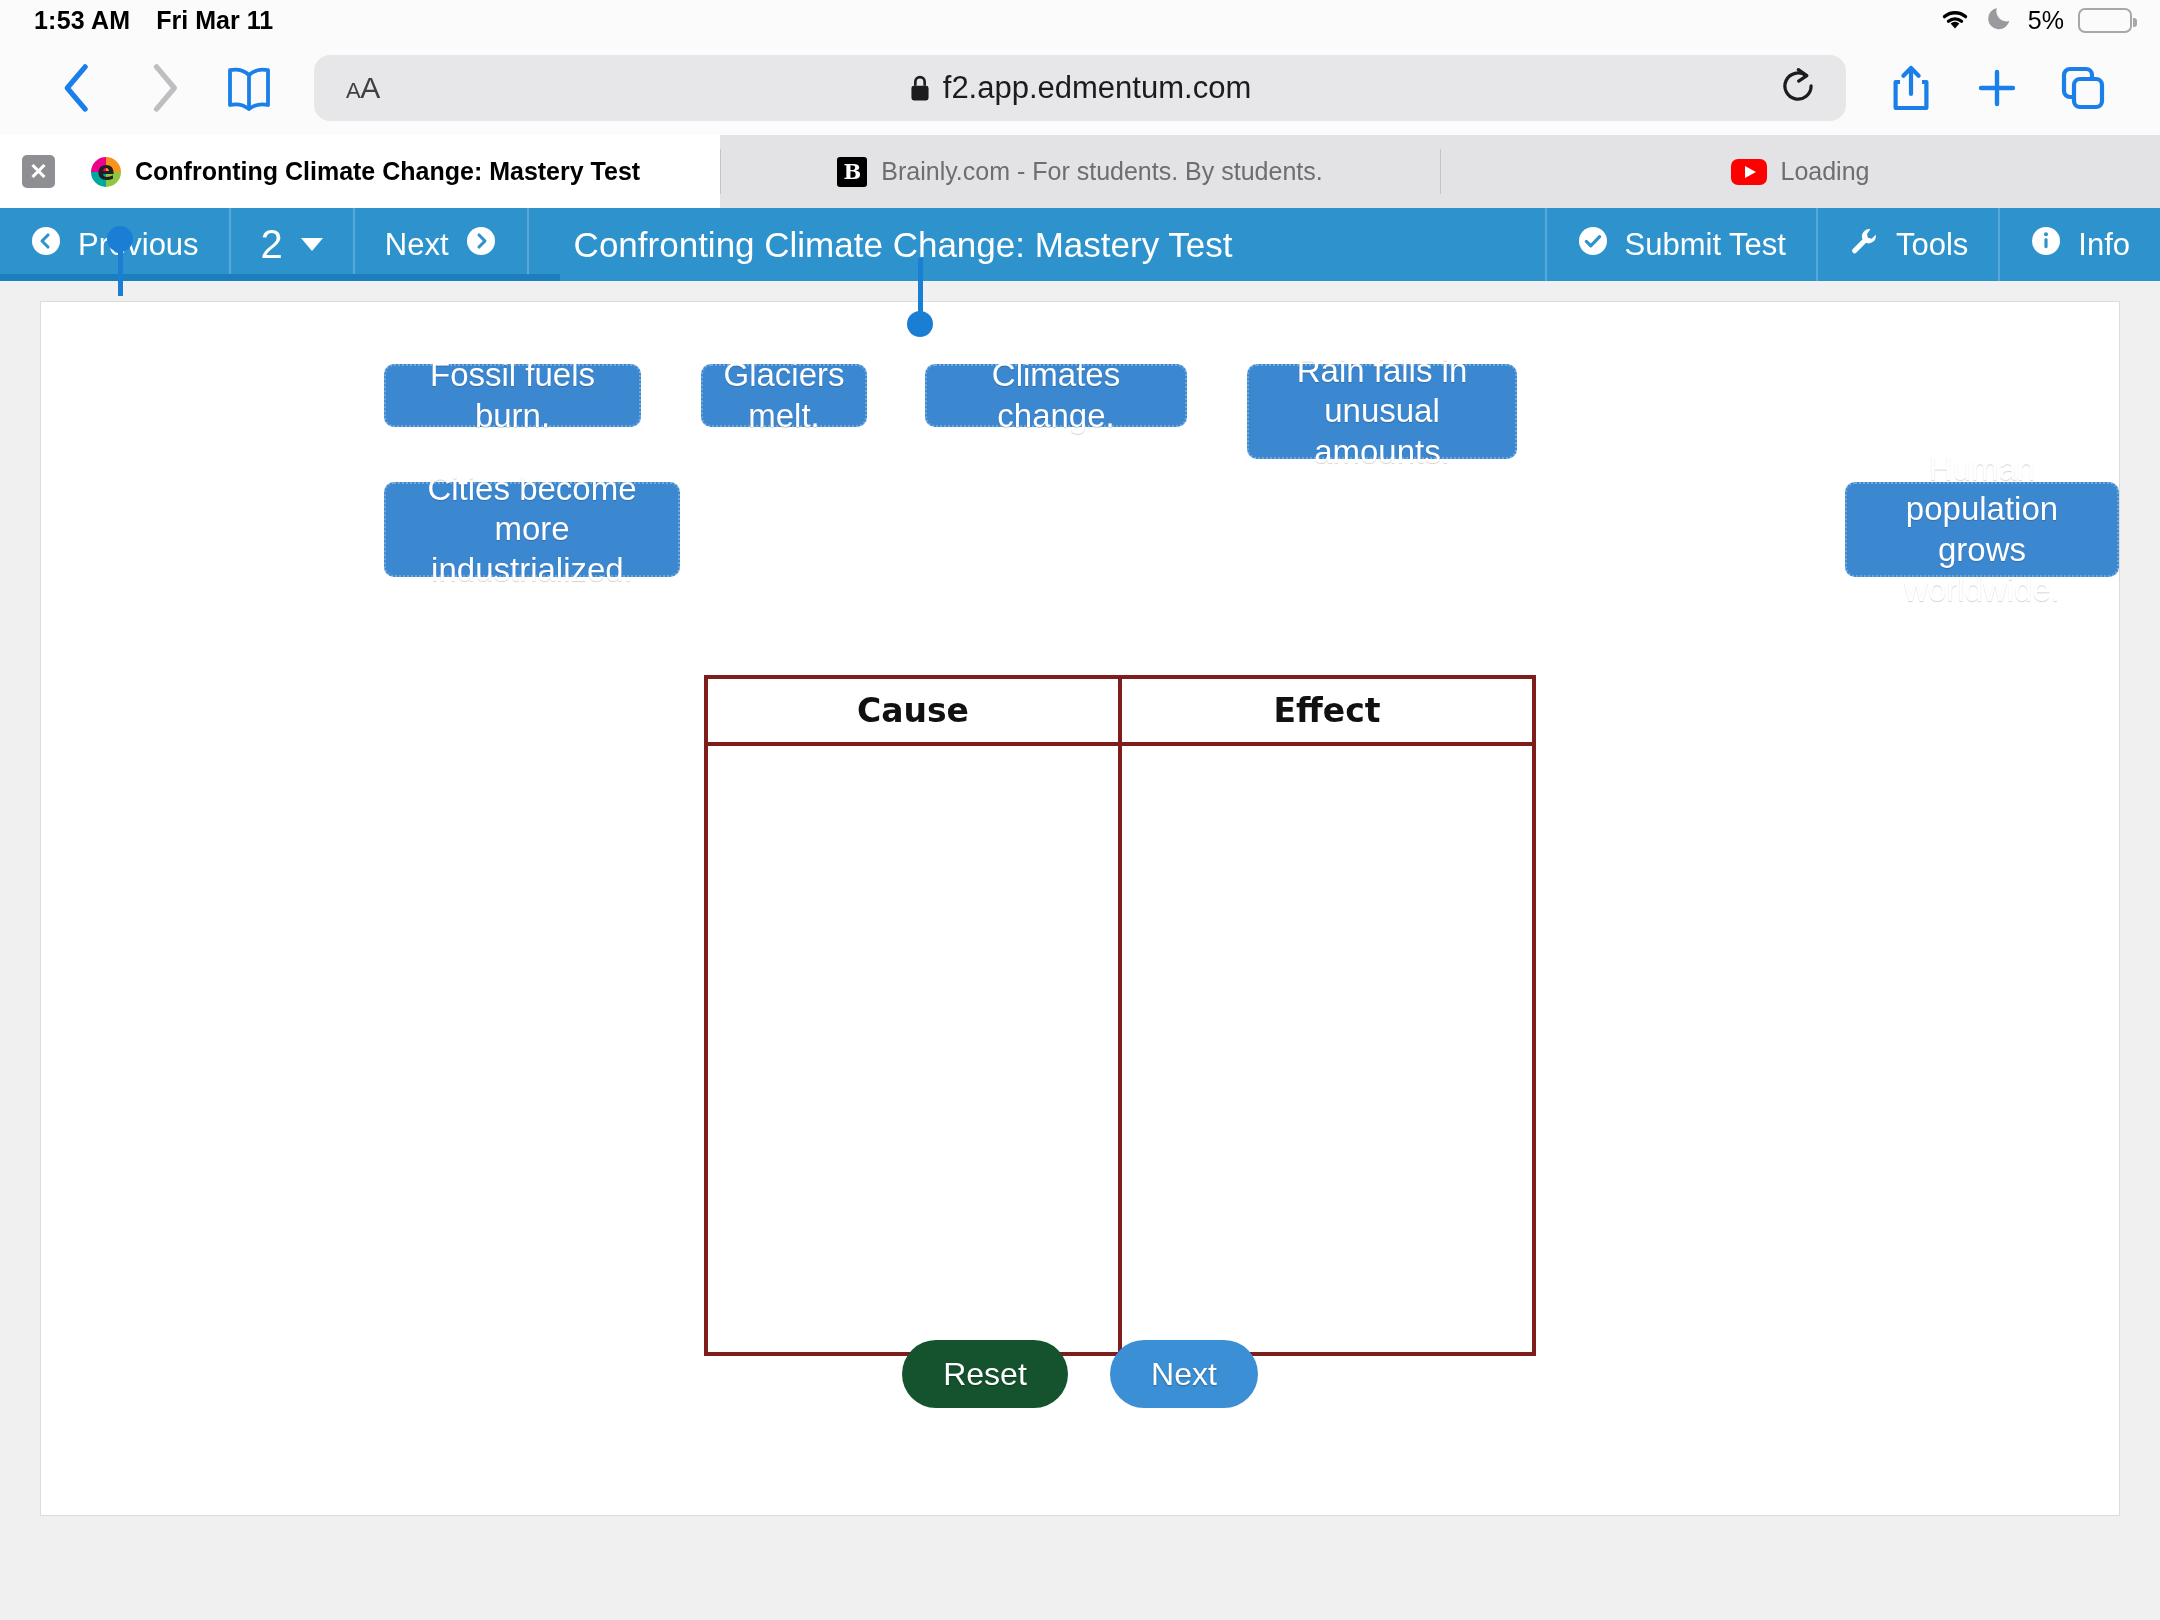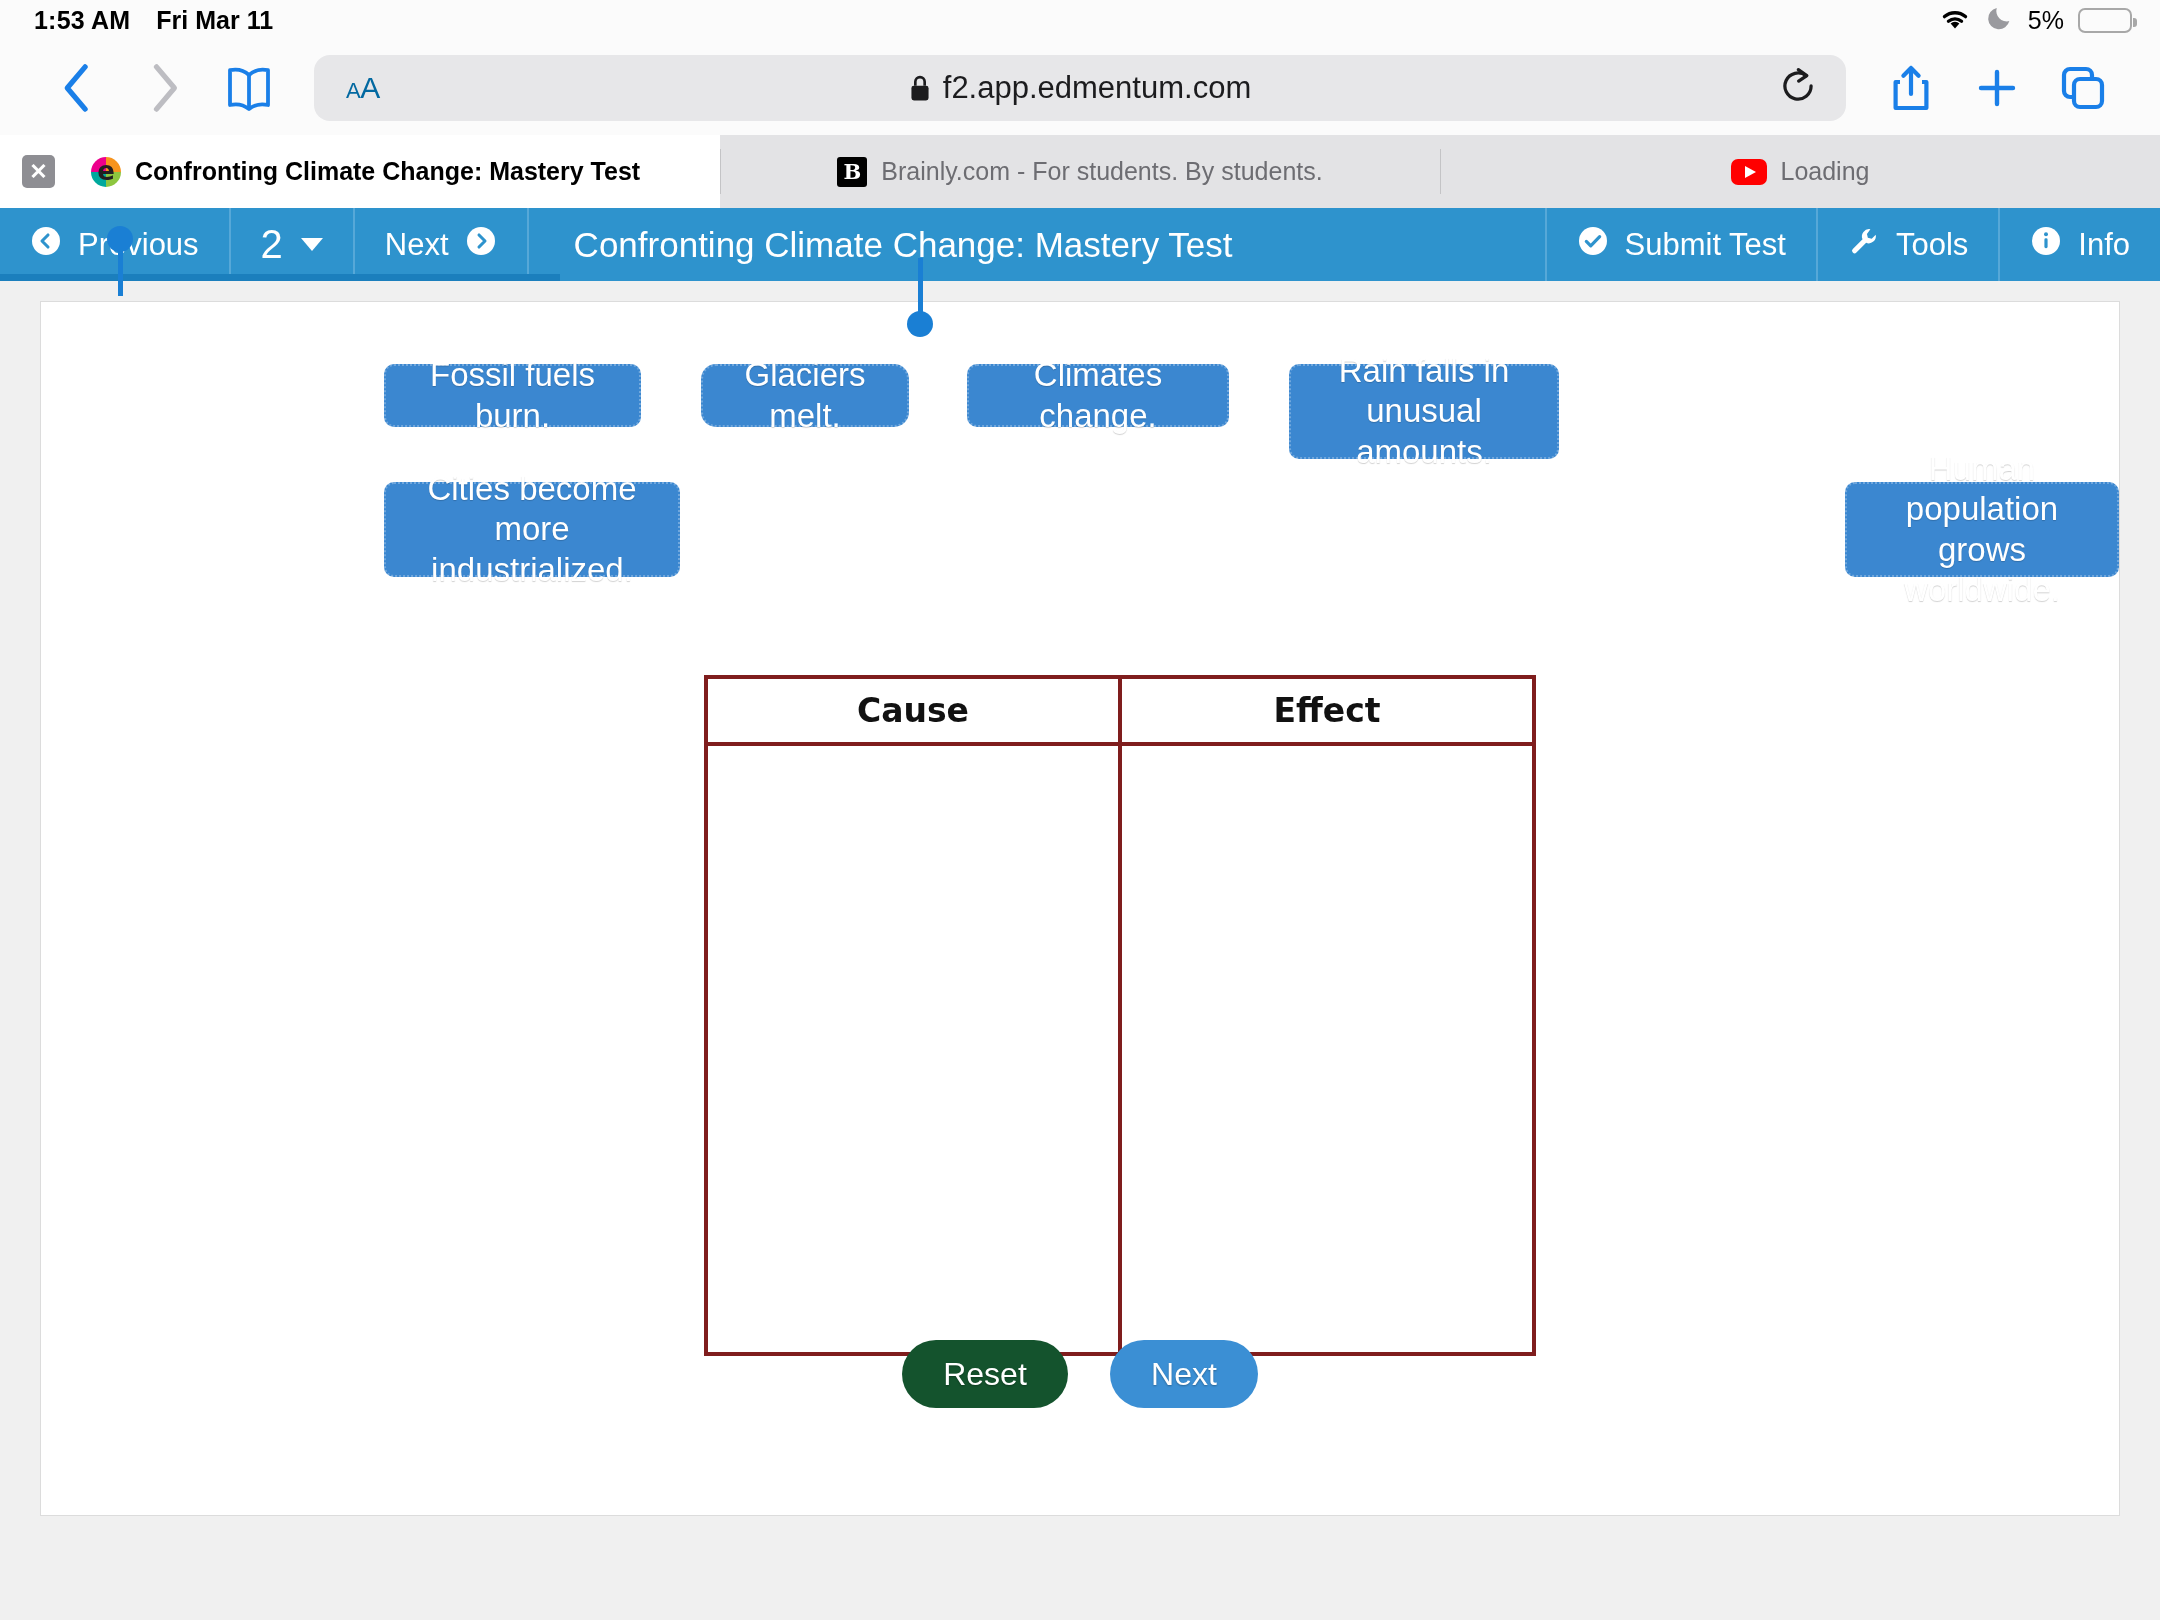--- a/index.html
+++ b/index.html
@@ -40,21 +40,21 @@
   }
   .tb-btn {
     width: 86px; height: 70px;
     display: flex; align-items: center; justify-content: center;
   }
   .urlbar {
     flex: 1; height: 66px; margin: 0 22px;
     background: #e7e7e9; border-radius: 16px;
     display: flex; align-items: center; position: relative;
   }
-  .aa { font-size: 30px; color: #0369a1; padding-left: 32px; letter-spacing: -.5px; text-align: center;}
+  .aa { font-size: 30px; color: #404040; padding-left: 32px; letter-spacing: -.5px; text-align: center;}
   .aa .small { font-size: 22px; }
   .url-center {
     position: absolute; left: 0; right: 0;
     display: flex; align-items: center; justify-content: center; gap: 12px;
     font-size: 31px; color: #1c1c1e; pointer-events: none;
   }
   .reload { margin-left: auto; padding-right: 30px; z-index: 2;}
 
   
   .tabbar { height: 73px; width: 100%; display: flex; background: #e3e3e5; }
@@ -148,21 +148,21 @@
   .tile-row.r2 { padding-top: 23px; justify-content: space-between; }
   .tile {
     background: #3b87d0; color: #fff; border-radius: 10px;
     font-size: 33px; text-align: center; line-height: 1.22;
     padding: 12px 18px; margin-right: 0;
     border: 2px dotted rgba(255,255,255,.28);
     text-shadow: 0 1px 1px rgba(0,0,0,.18);
     display: flex; align-items: center; justify-content: center;
   }
   .t-fossil { width: 257px; height: 63px; }
-  .t-glacier { width: 208px; height: 63px; margin-left: 60px; border-radius: 15px; }
+  .t-glacier { width: 166px; height: 63px; margin-left: 60px; }
   .t-climate { width: 262px; height: 63px; margin-left: 58px; }
   .t-rain { width: 270px; height: 95px; margin-left: 60px; }
   .t-cities { width: 296px; height: 95px; }
   .t-human { width: 274px; height: 95px; margin-left: 60px; }
 
   
   .ce-table {
     position: absolute; left: 663px; top: 373px;
     width: 832px; border-collapse: collapse;
   }

